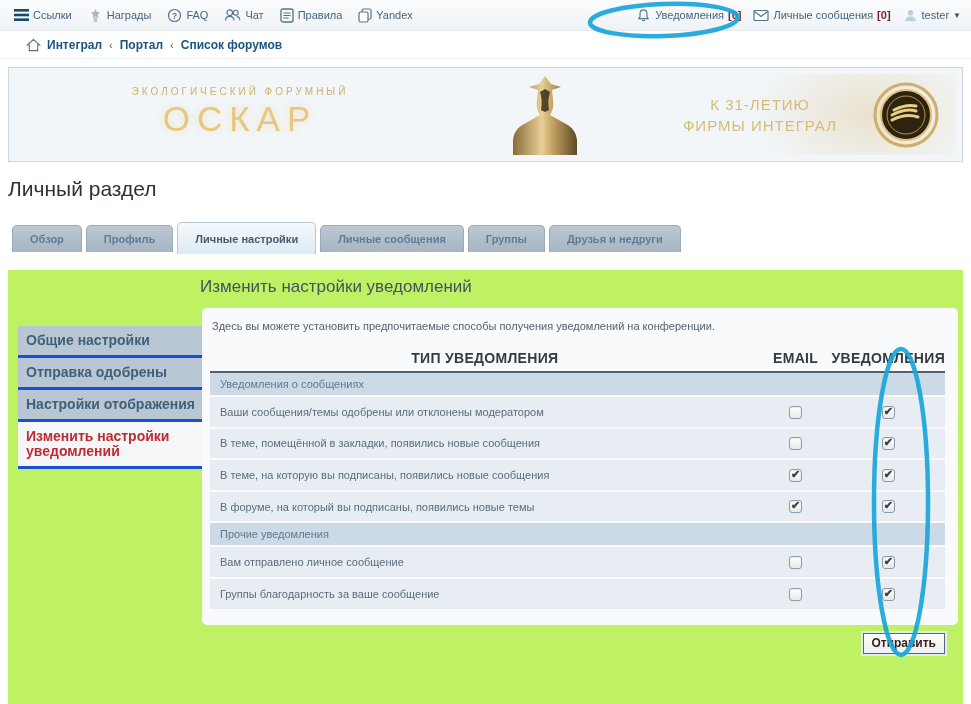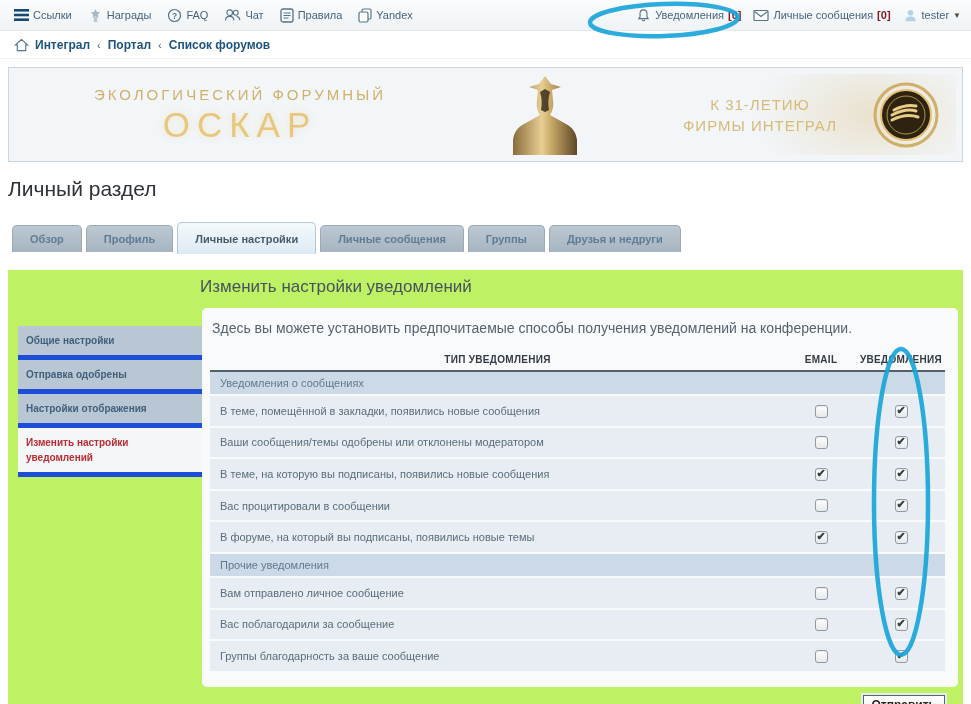--- a/index.html
+++ b/index.html
@@ -13,34 +13,34 @@
           background:linear-gradient(#fbfcfd,#eff3f6);border-bottom:1px solid #e2e8ee;
           padding:0 10px 0 14px;font-size:11px;color:#46647c;}
   .tb-left,.tb-right{display:flex;align-items:center;}
   .tb-link{display:flex;align-items:center;color:#46647c;margin-right:16px;}
   .tb-link .tb-ic{margin-right:4px;display:inline-flex;}
   .tb-right .tb-link{margin-right:0;margin-left:12px;}
   .count{font-weight:bold;color:#7d1a23;margin-left:4px;}
   .caret{font-size:8px;color:#4a4a4a;margin-left:4px;}
 
   
-  .crumbbar{height:27px;display:flex;align-items:center;padding:0 14px;
+  .crumbbar{height:27px;display:flex;align-items:center;padding:0 26px;
             font-size:12px;border-bottom:1px solid #eef2f5;}
   .crumbbar a{color:#1c5480;font-weight:bold;}
   .crumb-sep{color:#51606c;margin:0 7px;font-size:11px;}
   .home-ic{margin-right:6px;display:inline-flex;}
 
   
   .banner-box{margin:8px 8px 0 8px;border:1px solid #c9d7e2;background:#f2f6f9;padding:6px;}
   .banner{position:relative;height:81px;overflow:hidden;
           background:radial-gradient(ellipse 420px 160px at 56% 65%, #6b5438 0%, #463télé 0%, #46351f 30%, #241b10 68%, #150f09 100%);}
   .banner:before{content:"";position:absolute;inset:0;
           background:radial-gradient(ellipse 200px 120px at 91% 50%, rgba(214,178,106,.30), rgba(0,0,0,0) 60%);}
   .bn-left{position:absolute;left:55px;top:12px;width:340px;text-align:center;}
-  .bn-line1{font-size:15px;letter-spacing:3px;color:#cfb169;}
+  .bn-line1{font-size:10px;letter-spacing:3px;color:#cfb169;}
   .bn-line2{font-size:35px;letter-spacing:7px;color:#e7c77e;margin-top:2px;
             text-shadow:0 0 8px rgba(231,199,126,.45);}
   .bn-right{position:absolute;left:620px;top:20px;width:250px;text-align:center;
             font-size:15px;letter-spacing:1px;color:#d6ba76;line-height:21px;}
   .statue{position:absolute;left:465px;top:0;}
   .medal{position:absolute;left:857px;top:7px;}
 
   
   h1{font-size:21px;font-weight:500;color:#2f3338;margin:15px 0 0 8px;}
 
@@ -52,29 +52,29 @@
   .tab.active{height:31px;background:linear-gradient(#f4f9fc,#ddeaf4);
        color:#4a5a68;border-color:#b6c6d2;position:relative;z-index:2;}
 
   
   .content{position:relative;margin:16px 8px;background:#bef264;height:449px;
            padding:0;box-sizing:border-box;}
   .content h2{font-size:17px;font-weight:400;color:#46525e;margin:0;
               padding:7px 0 0 192px;height:25px;}
   .c-body{display:flex;align-items:flex-start;margin-top:6px;}
   .sidebar{width:186px;flex-shrink:0;margin:18px 0 0 10px;}
-  .sb-item{display:block;background:#b9c7d4;color:#41607b;font-size:10px;font-weight:bold;
-           padding:7px 8px;line-height:15px;border-bottom:5px solid #1d4ed8;}
+  .sb-item{display:block;background:#b9c7d4;color:#41607b;font-size:14px;font-weight:bold;
+           padding:7px 8px;line-height:15px;border-bottom:3px solid #1d4ed8;}
   .sb-item.active{background:#f5f6f7;color:#bd2c35;}
   .main-col{flex:1;margin:0 5px 0 -2px;}
   .panel{background:#f8fafb;border-radius:5px;padding:8px 13px 14px 8px;}
-  .desc{font-size:14px;color:#566270;padding:4px 2px 2px 2px;}
+  .desc{font-size:11px;color:#566270;padding:4px 2px 2px 2px;}
 
   table.notif{width:100%;border-collapse:collapse;margin-top:10px;}
-  table.notif thead th{font-size:10px;color:#333b44;font-weight:bold;padding:6px 0 5px 0;
+  table.notif thead th{font-size:14px;color:#333b44;font-weight:bold;padding:6px 0 5px 0;
            border-bottom:2px solid #545f6a;text-align:center;letter-spacing:.3px;}
   tr.section td{background:#ccd9e6;color:#60798f;font-size:11px;
            padding:5px 10px;border-bottom:2px solid #f8fafb;}
   tr.item td{background:#e7edf2;color:#5b6c7b;font-size:11px;
            padding:8px 10px;border-bottom:2px solid #f8fafb;}
   td.cb{text-align:center;padding:8px 0;}
 
   input[type=checkbox]{-webkit-appearance:none;appearance:none;width:13px;height:13px;margin:0;
       border:1px solid #8e9aa4;border-radius:3px;background:linear-gradient(#fefefe,#e7e9ea);
       position:relative;cursor:pointer;box-shadow:inset 0 1px 1px rgba(0,0,0,.07);vertical-align:middle;}
@@ -264,54 +264,44 @@
               <th>ТИП УВЕДОМЛЕНИЯ</th>
               <th>EMAIL</th>
               <th>УВЕДОМЛЕНИЯ</th>
             </tr>
           </thead>
           <tbody id="notif-body">
               <tr class="section">
                 <td colspan="3">Уведомления о сообщениях</td>
               </tr>
               <tr class="item">
+                <td>Ваши сообщения/темы одобрены или отклонены модератором</td>
+                <td class="cb"><input type="checkbox" style=""></td>
+                <td class="cb"><input type="checkbox" checked="" style=""></td>
+              </tr>
+              <tr class="item">
                 <td>В теме, помещённой в закладки, появились новые сообщения</td>
                 <td class="cb"><input type="checkbox" style=""></td>
                 <td class="cb"><input type="checkbox" checked="" style=""></td>
               </tr>
               <tr class="item">
-                <td>Ваши сообщения/темы одобрены или отклонены модератором</td>
-                <td class="cb"><input type="checkbox" style=""></td>
-                <td class="cb"><input type="checkbox" checked="" style=""></td>
-              </tr>
-              <tr class="item">
                 <td>В теме, на которую вы подписаны, появились новые сообщения</td>
                 <td class="cb"><input type="checkbox" checked="" style=""></td>
-                <td class="cb"><input type="checkbox" checked="" style=""></td>
-              </tr>
-              <tr class="item">
-                <td>Вас процитировали в сообщении</td>
-                <td class="cb"><input type="checkbox" style=""></td>
                 <td class="cb"><input type="checkbox" checked="" style=""></td>
               </tr>
               <tr class="item">
                 <td>В форуме, на который вы подписаны, появились новые темы</td>
                 <td class="cb"><input type="checkbox" checked="" style=""></td>
                 <td class="cb"><input type="checkbox" checked="" style=""></td>
               </tr>
               <tr class="section">
                 <td colspan="3">Прочие уведомления</td>
               </tr>
               <tr class="item">
                 <td>Вам отправлено личное сообщение</td>
-                <td class="cb"><input type="checkbox" style=""></td>
-                <td class="cb"><input type="checkbox" checked="" style=""></td>
-              </tr>
-              <tr class="item">
-                <td>Вас поблагодарили за сообщение</td>
                 <td class="cb"><input type="checkbox" style=""></td>
                 <td class="cb"><input type="checkbox" checked="" style=""></td>
               </tr>
               <tr class="item">
                 <td>Группы благодарность за ваше сообщение</td>
                 <td class="cb"><input type="checkbox" style=""></td>
                 <td class="cb"><input type="checkbox" checked="" style=""></td>
               </tr>
             </tbody>
         </table>

